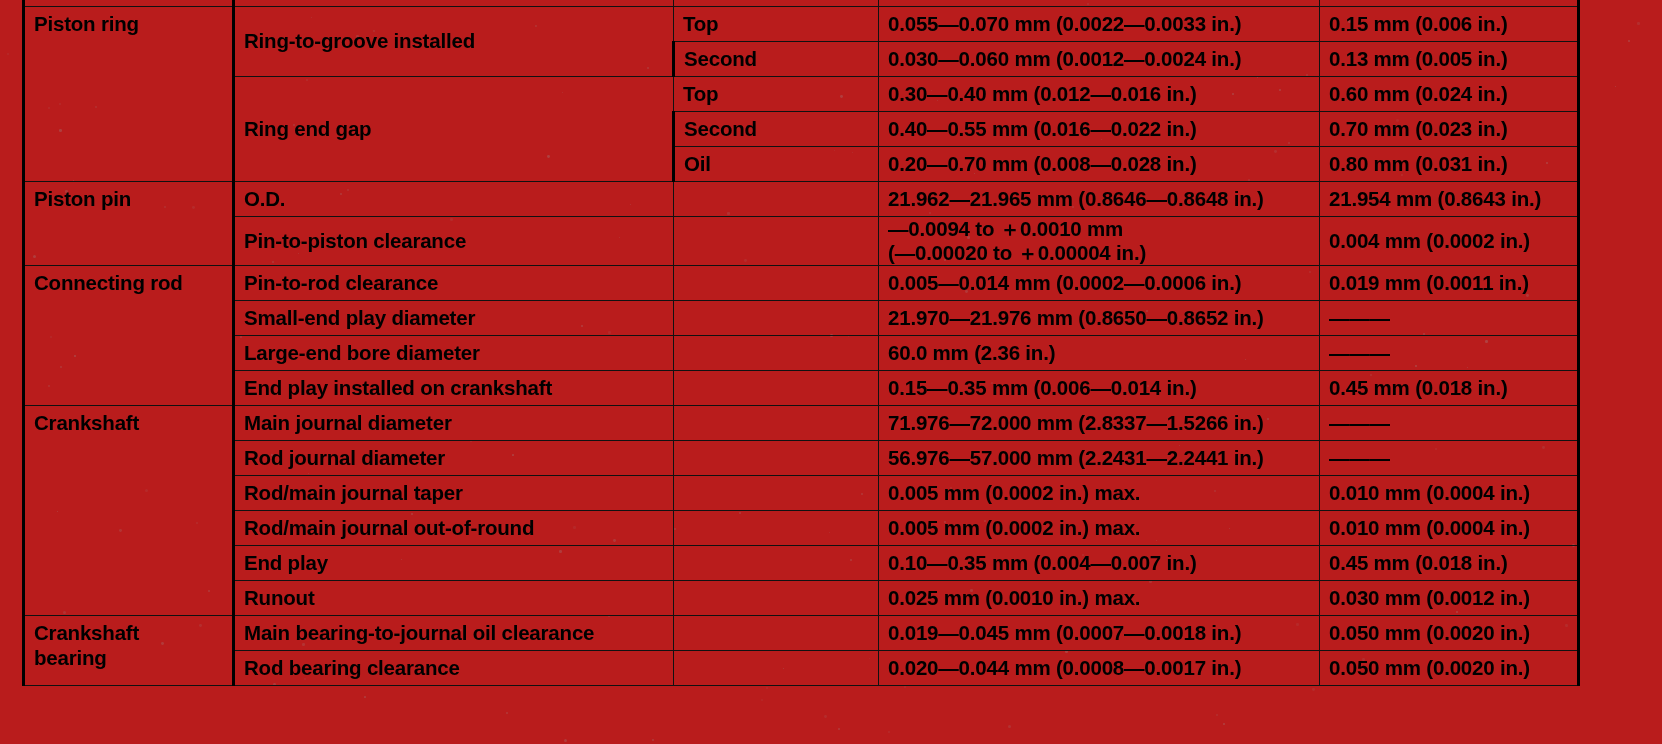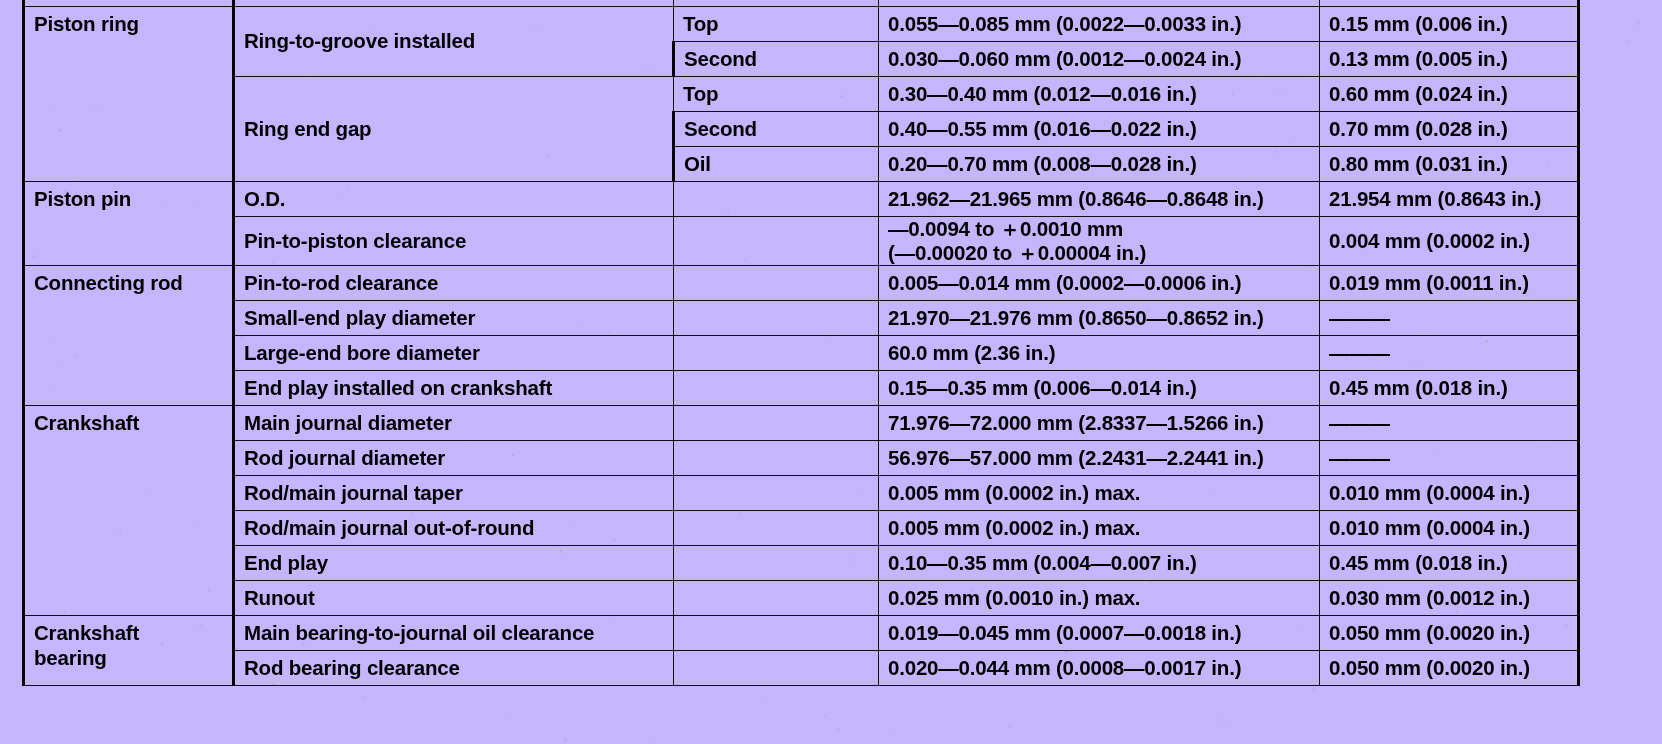--- a/index.html
+++ b/index.html
@@ -14,21 +14,21 @@
     overflow: hidden;
     font-family: "Liberation Sans", sans-serif;
     color: #000000;
     position: relative;
   }
 
   
   #page {
     position: absolute;
     inset: 0;
-    background: #c4b5fd;
+    background: #b91c1c;
   }
   #speckle {
     position: absolute;
     inset: 0;
     pointer-events: none;
     opacity: .55;
   }
 
   
   #spec-table {
@@ -266,38 +266,38 @@
           <td>Oil</td>
           <td>2.800—2.825 mm (0.1104—0.1112 in.)</td>
           <td>2.85 mm (0.112 in.)</td>
         </tr>
         <tr class="group-start">
           <td class="group-cell" rowspan="5">
             <span class="gl">Piston ring</span>
           </td>
           <td rowspan="2">Ring-to-groove installed</td>
           <td>Top</td>
-          <td>0.055—0.085 mm (0.0022—0.0033 in.)</td>
+          <td>0.055—0.070 mm (0.0022—0.0033 in.)</td>
           <td>0.15 mm (0.006 in.)</td>
         </tr>
         <tr>
           <td>Second</td>
           <td>0.030—0.060 mm (0.0012—0.0024 in.)</td>
           <td>0.13 mm (0.005 in.)</td>
         </tr>
         <tr>
           <td rowspan="3">Ring end gap</td>
           <td>Top</td>
           <td>0.30—0.40 mm (0.012—0.016 in.)</td>
           <td>0.60 mm (0.024 in.)</td>
         </tr>
         <tr>
           <td>Second</td>
           <td>0.40—0.55 mm (0.016—0.022 in.)</td>
-          <td>0.70 mm (0.028 in.)</td>
+          <td>0.70 mm (0.023 in.)</td>
         </tr>
         <tr>
           <td>Oil</td>
           <td>0.20—0.70 mm (0.008—0.028 in.)</td>
           <td>0.80 mm (0.031 in.)</td>
         </tr>
         <tr class="group-start">
           <td class="group-cell" rowspan="2">
             <span class="gl">Piston pin</span>
           </td>

